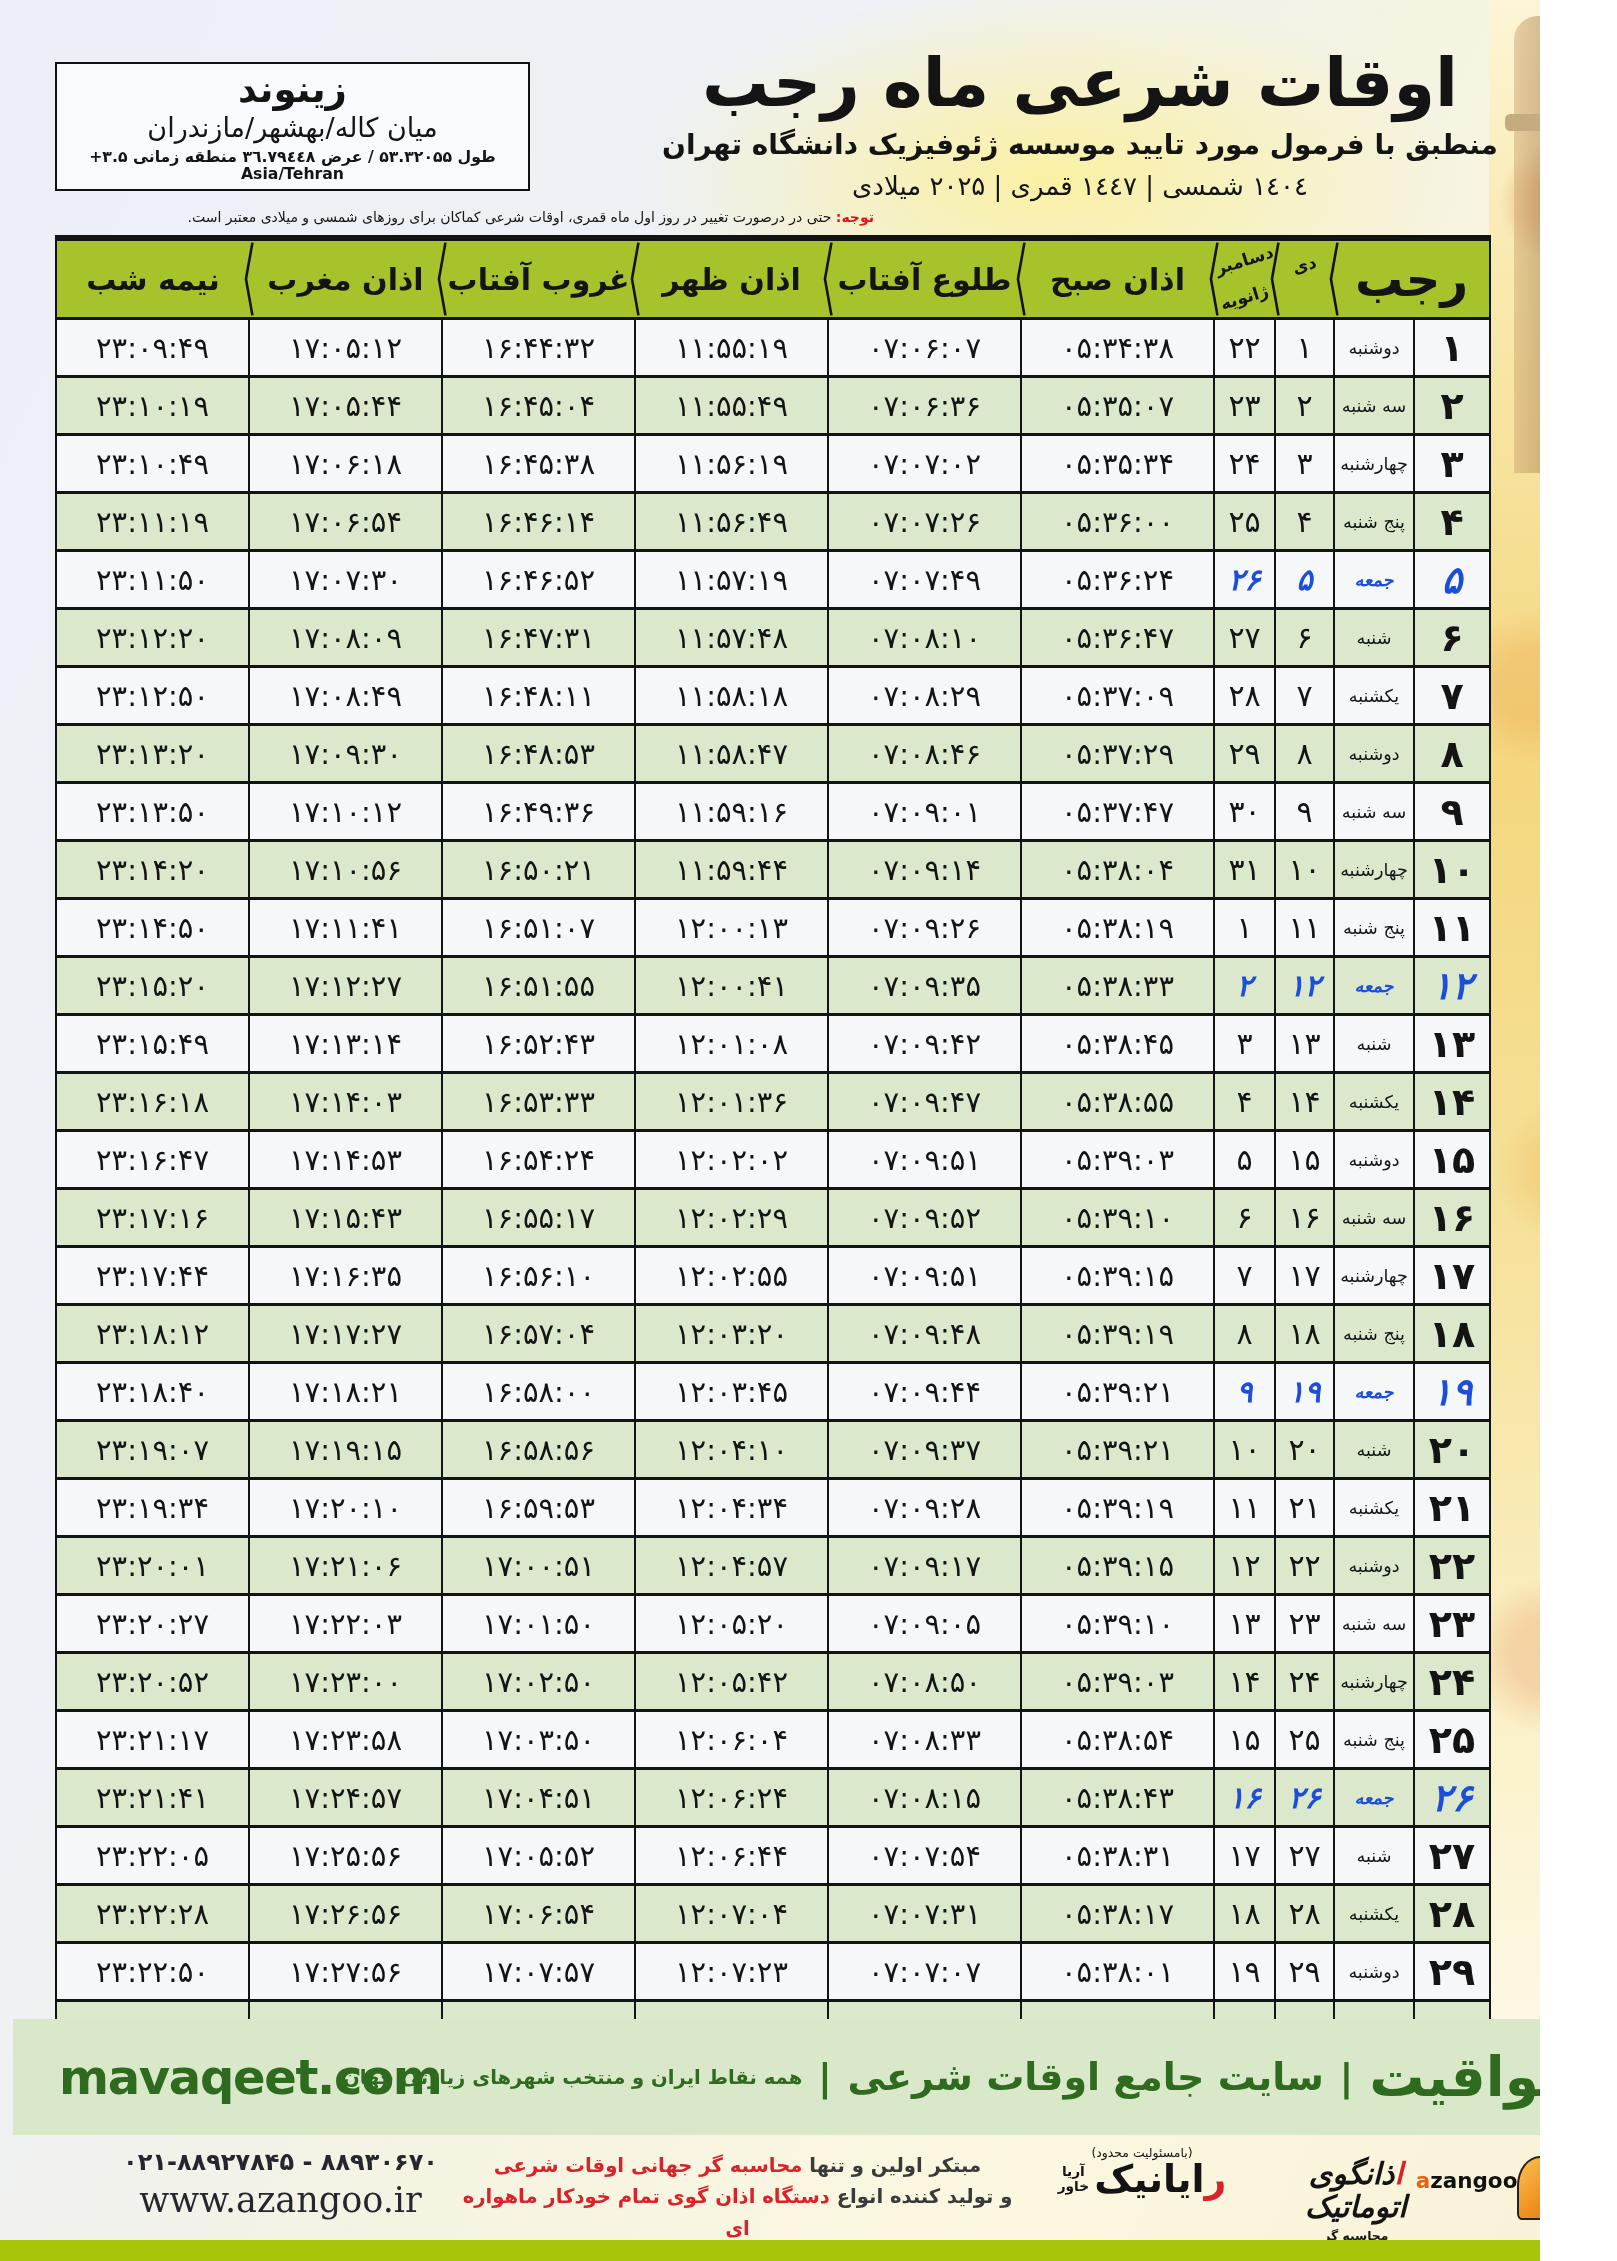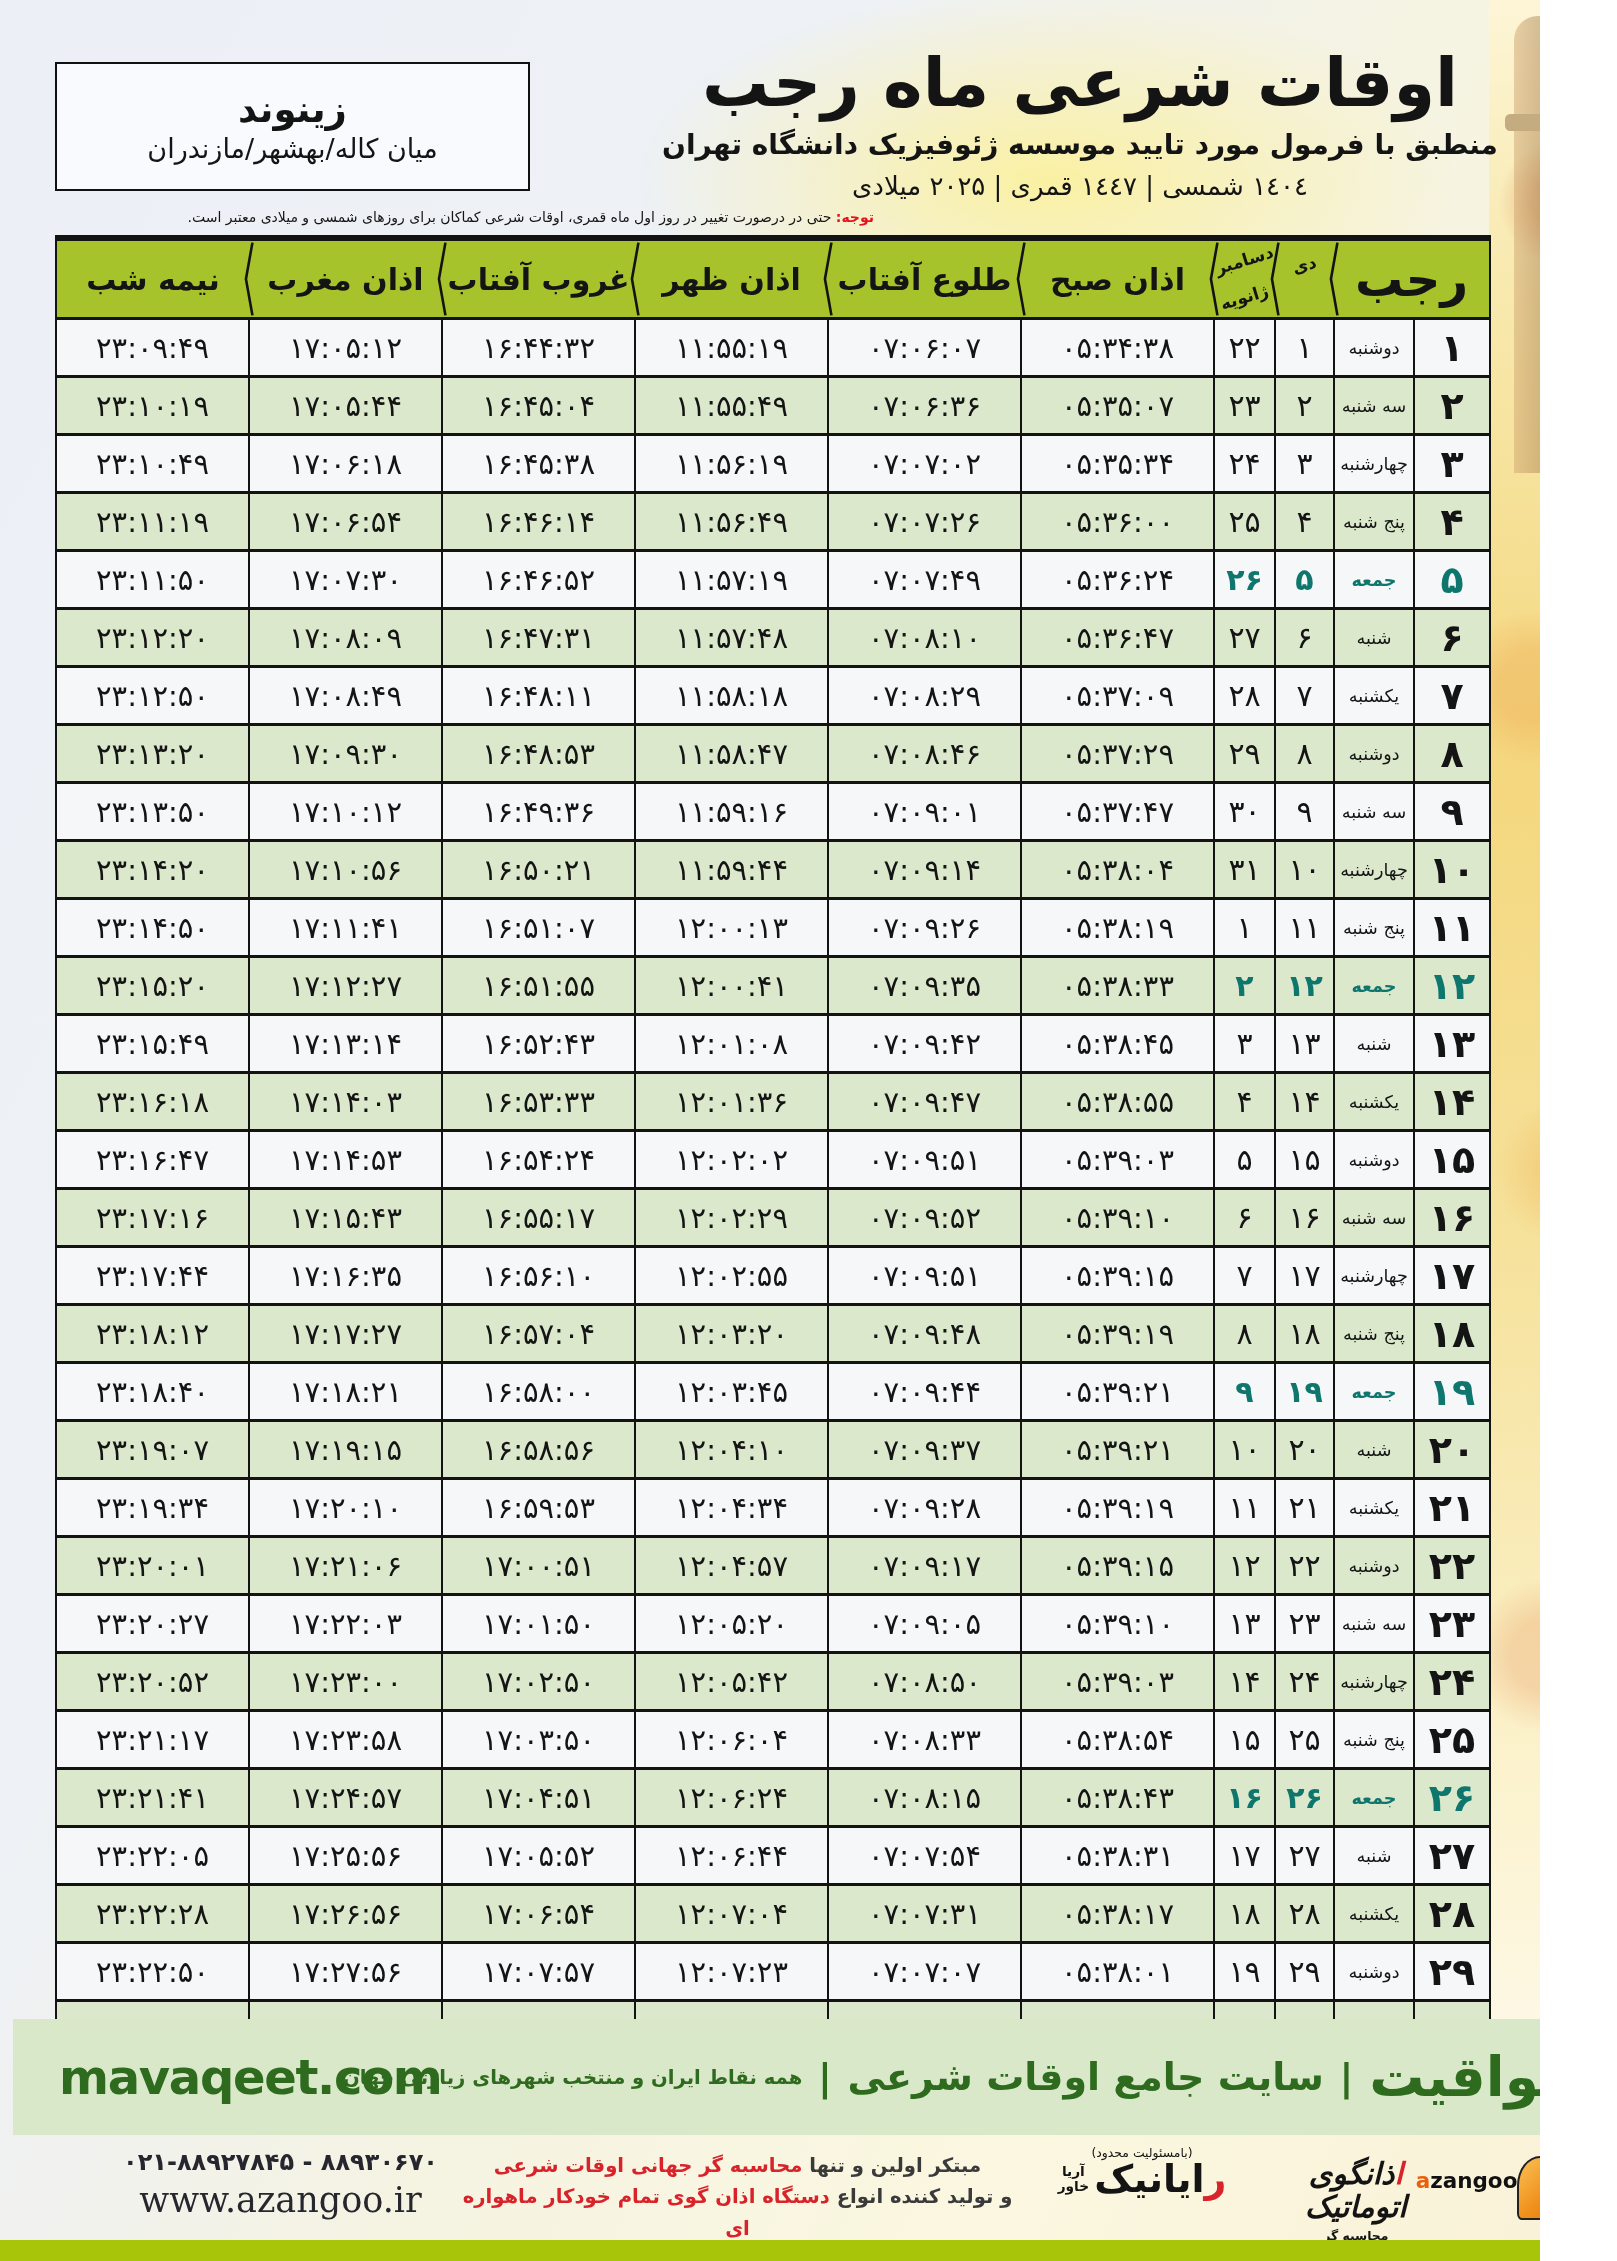--- a/index.html
+++ b/index.html
@@ -46,21 +46,21 @@
   th.hc-greg .wrap{display:flex;flex-direction:column;gap:17px;}
   th.hc-dey .wrap{display:flex;flex-direction:column;margin-bottom:26px;}
   tbody td{border:2px solid #131313;border-top-width:3.3px;border-bottom-width:3.3px;
     height:55px;text-align:center;vertical-align:middle;padding:0;}
   tr.white td{background:#f5f7f9;}
   tr.green td{background:#dbe8cc;}
   td.time{font-size:29px;direction:ltr;letter-spacing:0.7px;}
   td.num{font-size:30px;}
   td.weekday{font-size:17.6px;margin-top:14px;}
   td.rajab{font-size:38px;font-weight:bold;}
-  tr.friday td.num,tr.friday td.weekday,tr.friday td.rajab{color:#0f766e;font-weight:bold;}
+  tr.friday td.num,tr.friday td.weekday,tr.friday td.rajab{color:#1d4ed8;font-weight:bold;font-style:italic;}
   
   .band{position:absolute;left:13px;top:2019px;width:1605px;height:116px;background:#d9e8c8;}
   .band-fa{position:absolute;right:26px;top:50%;transform:translateY(-50%);direction:rtl;
     display:flex;align-items:center;gap:15.7px;color:#2f6b1e;white-space:nowrap;}
   .band-brand{font-size:55px;font-weight:bold;}
   .band-div{font-size:38px;font-weight:bold;}
   .band-site{font-size:38px;font-weight:bold;}
   .band-cov{font-size:19.6px;font-weight:bold;}
   .band-url{position:absolute;left:46px;top:50%;transform:translateY(-50%);
     font-size:48px;font-weight:bold;color:#2f6b1e;letter-spacing:-1.3px;}
@@ -97,20 +97,21 @@
 </head>
 <body>
 
 <div class="page">
   <div class="art-strip"></div>
   <div class="minaret"></div>
 
   <div class="loc-box">
     <div class="loc-name">زینوند</div>
     <div class="loc-region">میان کاله/بهشهر/مازندران</div>
+    <div class="loc-coords">طول ۵۳.۳۲۰۵۵ / عرض ۳٦.۷۹٤٤۸ منطقه زمانی ۳.۵+ Asia/Tehran</div>
   </div>
 
   <div class="title-block">
     <h1 class="main-title">اوقات شرعی ماه رجب</h1>
     <div class="sub-title">منطبق با فرمول مورد تایید موسسه ژئوفیزیک دانشگاه تهران</div>
     <div class="years">۱٤۰٤ شمسی | ۱٤٤۷ قمری | ۲۰۲۵ میلادی</div>
   </div>
 
   <div class="note"><span class="note-label">توجه:</span> <span>حتی در درصورت تغییر در روز اول ماه قمری، اوقات شرعی کماکان برای روزهای شمسی و میلادی معتبر است.</span></div>
 

